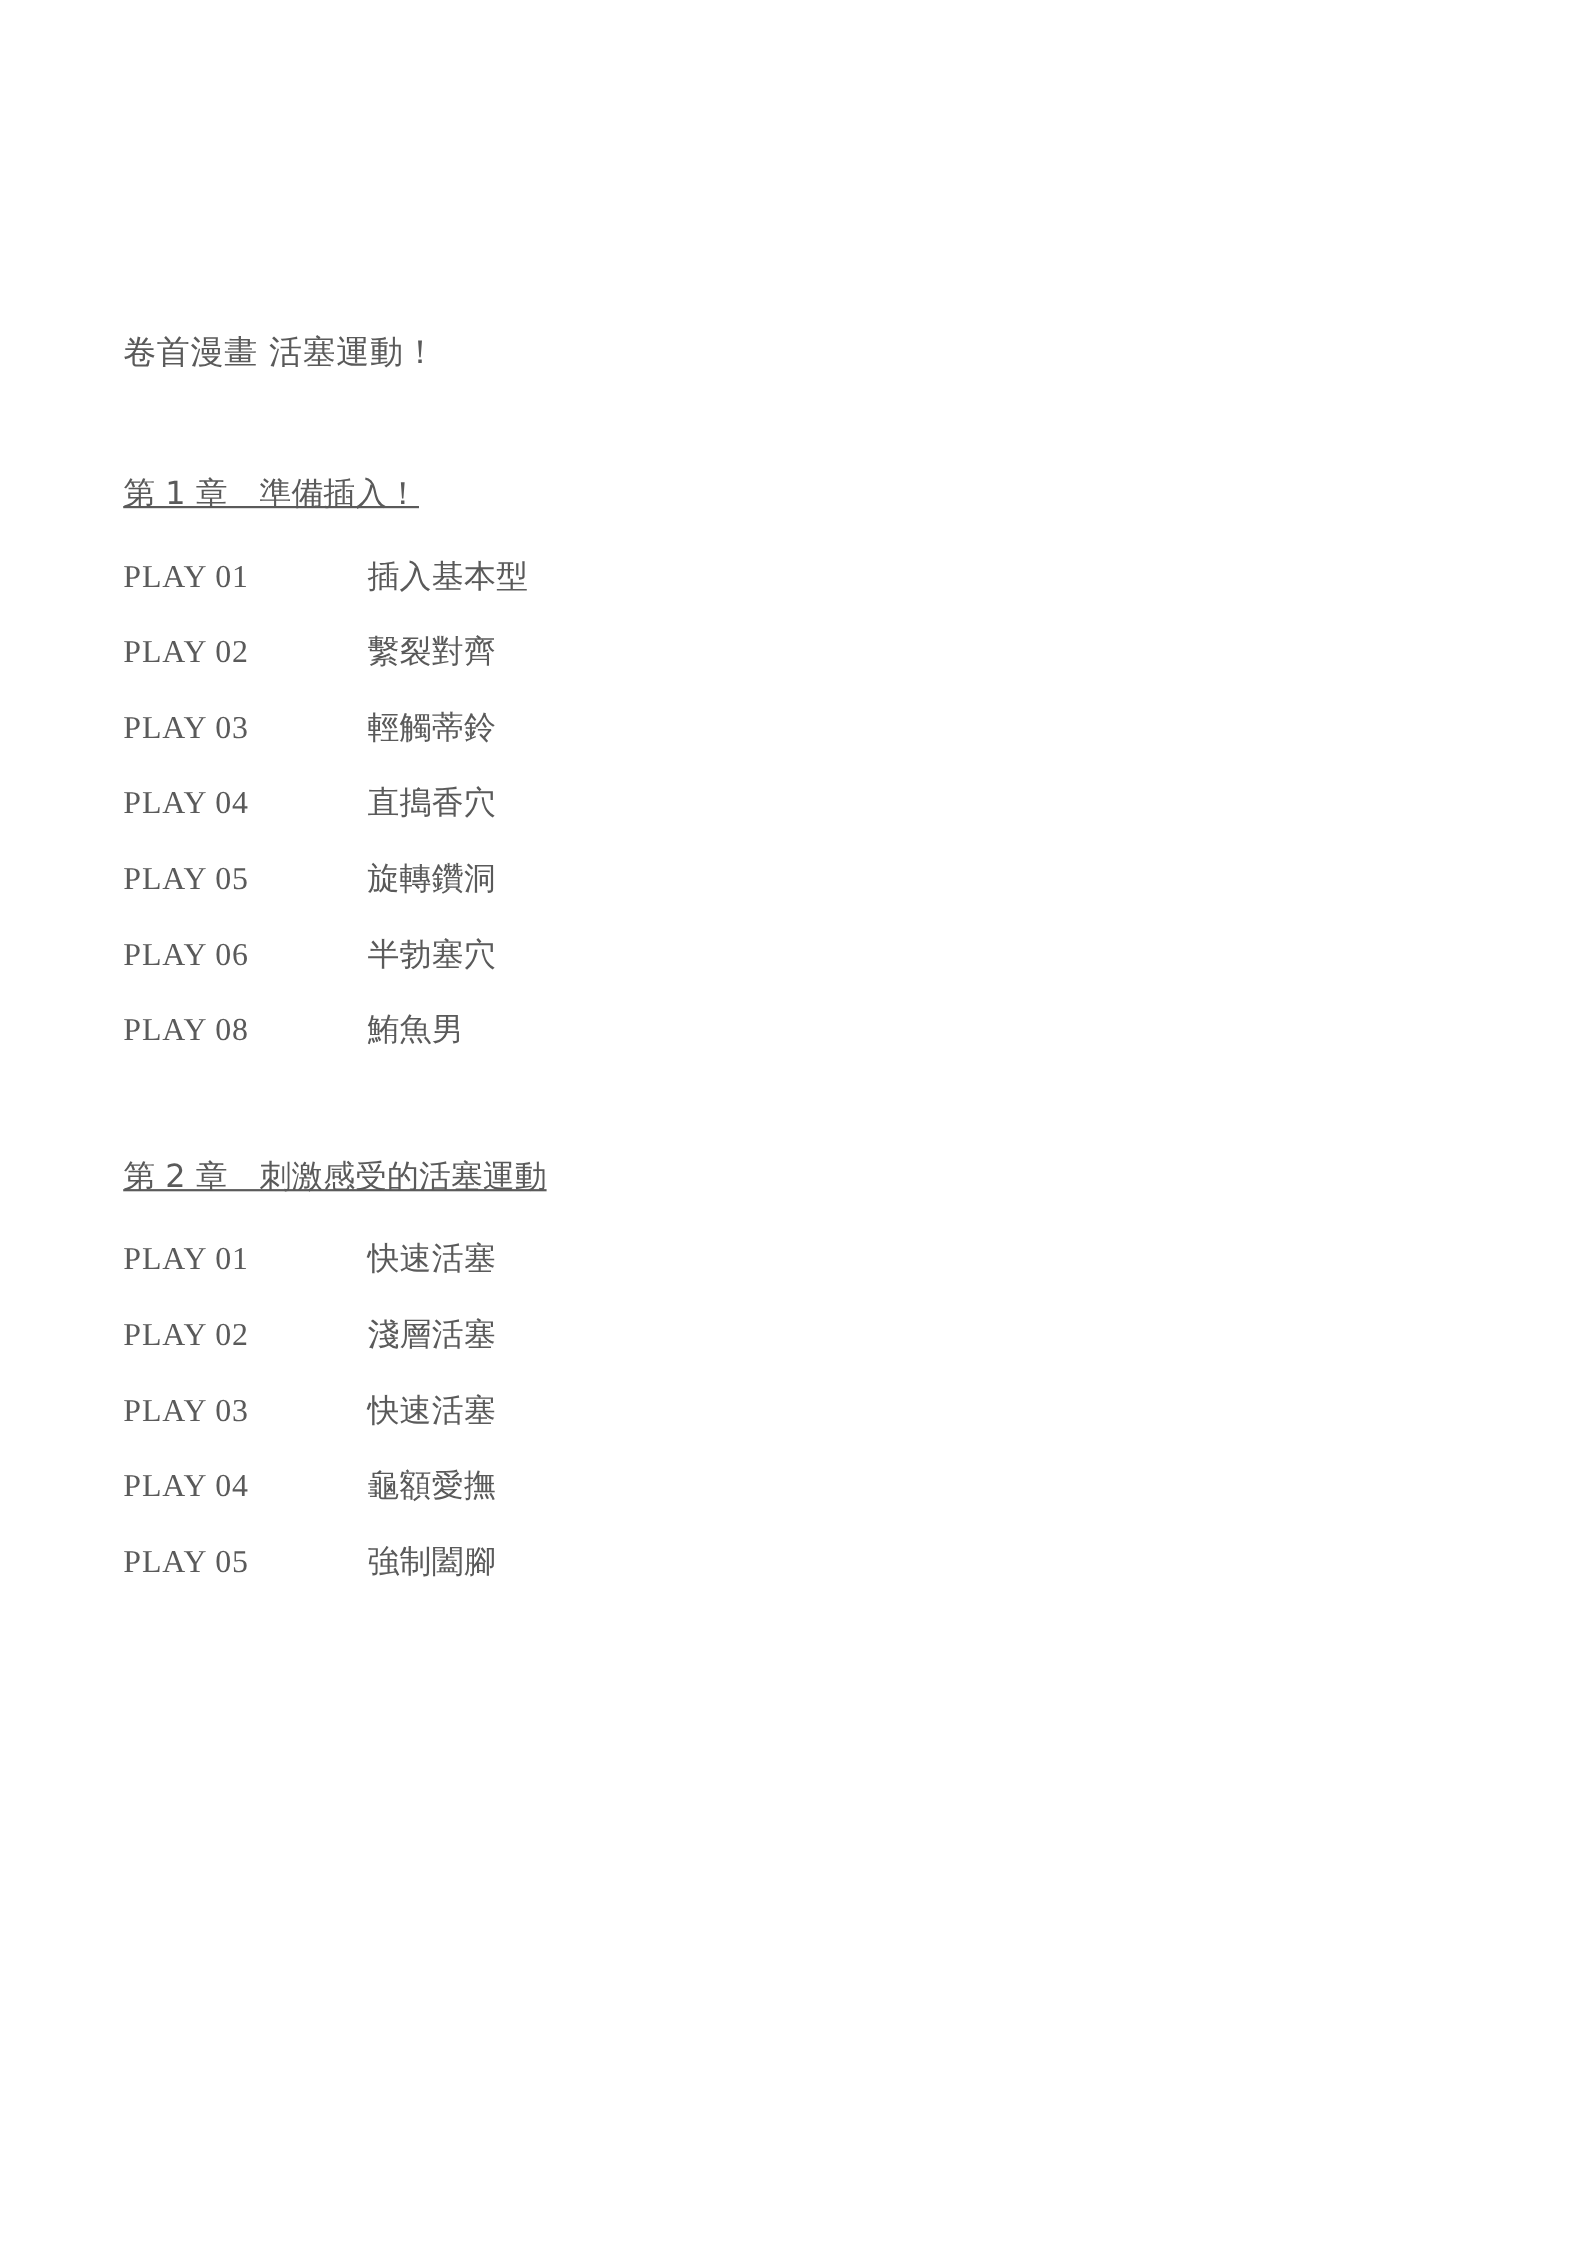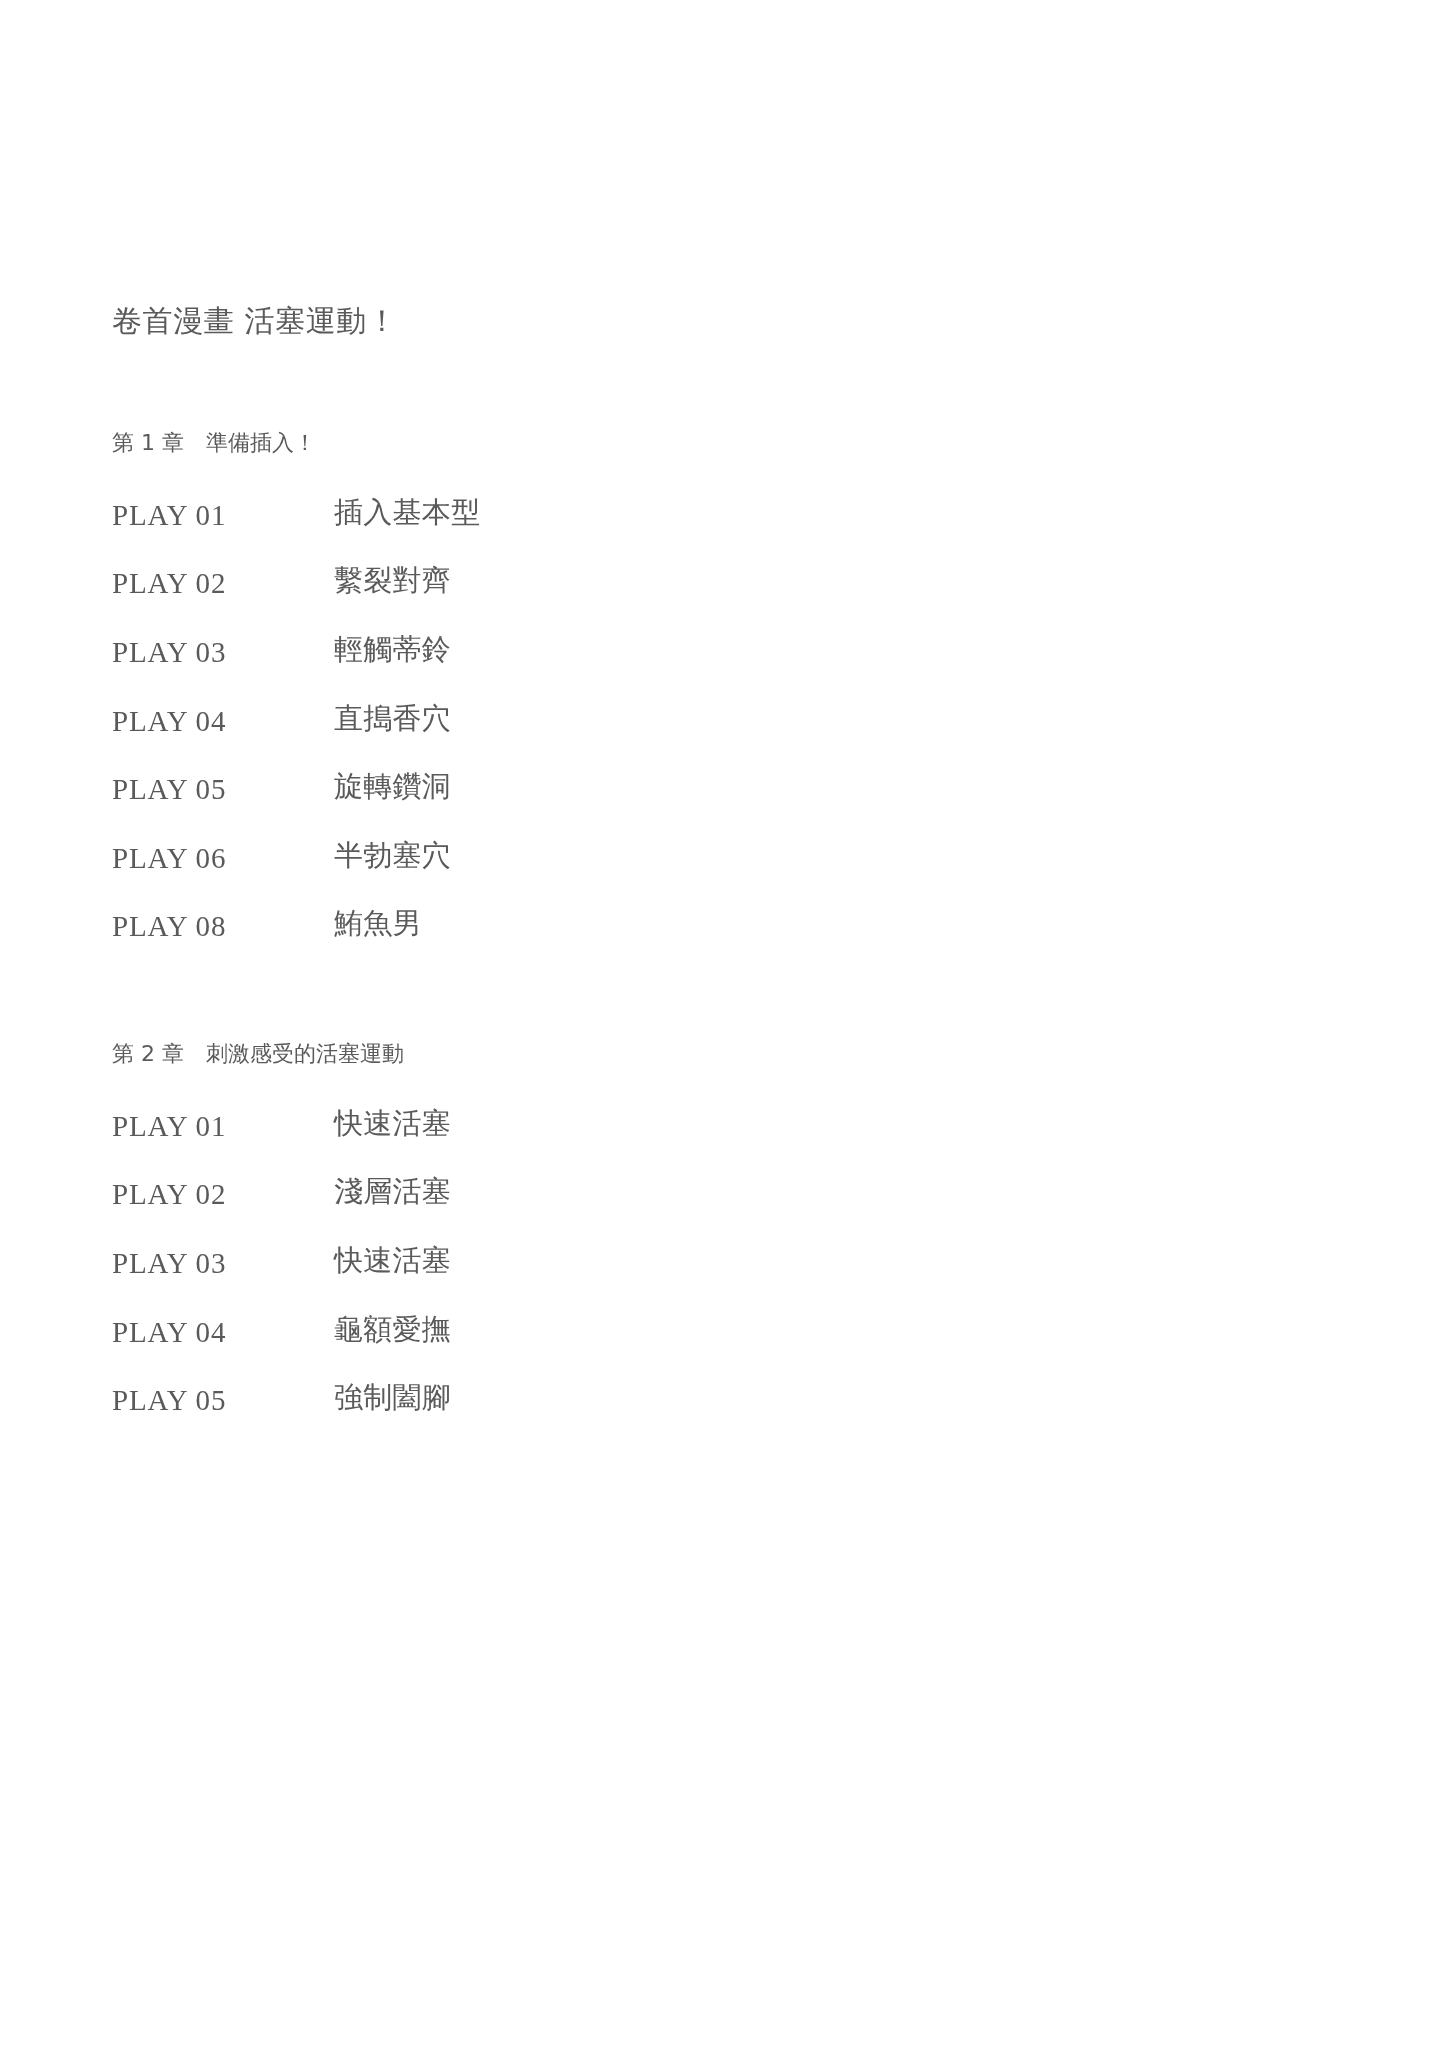--- a/index.html
+++ b/index.html
@@ -36,25 +36,26 @@
     line-height: 1.4;
   }
   .chapter {
     margin-bottom: 0;
   }
   .chapter + .chapter {
     margin-top: 92px;
   }
   .chapter-title {
     font-family: "DejaVu Sans", sans-serif;
-    font-size: 22px;
+    font-size: 29px;
     color: #5a5a5a;
     margin: 0 0 36px 0;
     line-height: 1.4;
     white-space: pre;
+    text-decoration: underline;
   }
   .entry {
     display: flex;
     align-items: flex-start;
     margin-bottom: 28px;
     line-height: 1.4;
   }
   .entry-code {
     font-family: "Liberation Serif", serif;
     font-size: 29px;
@@ -62,21 +63,21 @@
     letter-spacing: 0.03em;
     width: 222px;
     flex: 0 0 222px;
     white-space: pre;
   }
   .entry-code.wide {
     width: 290px;
     flex: 0 0 290px;
   }
   .entry-label {
-    font-family: Liberation Mono, monospace;
+    font-family: Liberation Serif, serif;
     font-size: 29px;
     color: #5a5a5a;
     letter-spacing: 0.01em;
     white-space: pre;
   }
 </style>
 </head>
 <body>
 
 <div class="page">

